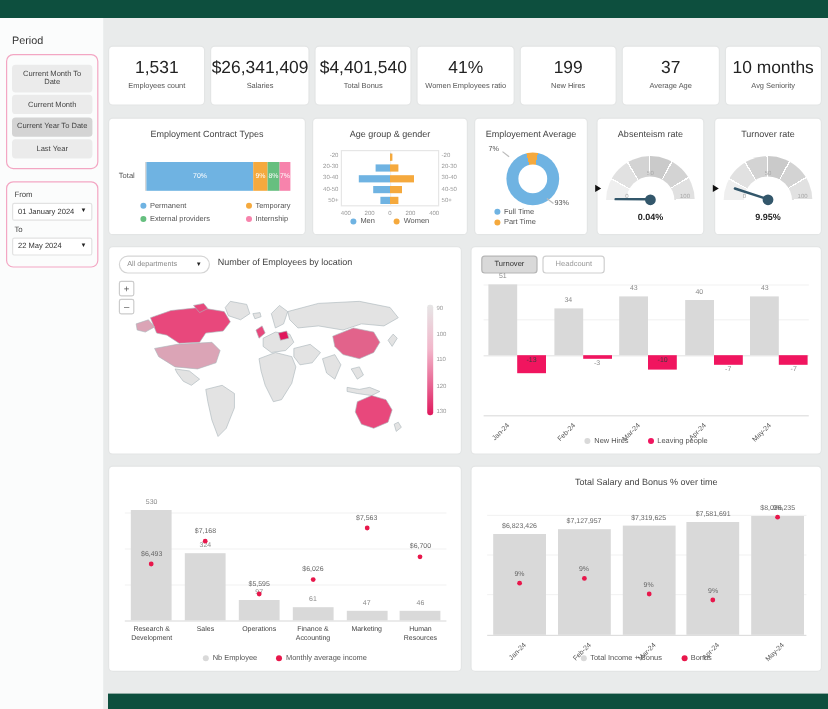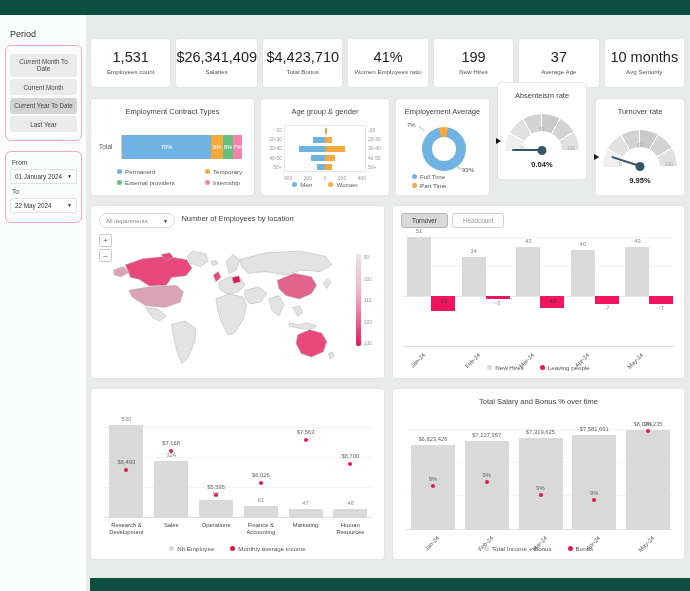--- a/index.html
+++ b/index.html
@@ -118,21 +118,21 @@
   <div id="kpi-row">
       <div class="kpi">
         <div class="kv">1,531</div>
         <div class="kl">Employees count</div>
       </div>
       <div class="kpi">
         <div class="kv">$26,341,409</div>
         <div class="kl">Salaries</div>
       </div>
       <div class="kpi">
-        <div class="kv">$4,423,710</div>
+        <div class="kv">$4,401,540</div>
         <div class="kl">Total Bonus</div>
       </div>
       <div class="kpi">
         <div class="kv">41%</div>
         <div class="kl">Women Employees ratio</div>
       </div>
       <div class="kpi">
         <div class="kv">199</div>
         <div class="kl">New Hires</div>
       </div>
@@ -248,21 +248,21 @@
           <span class="ldot" style="background: rgb(111, 179, 226);"></span>
           <span class="llab">Full Time</span>
         </span>
         <span class="li">
           <span class="ldot" style="background: rgb(245, 169, 61);"></span>
           <span class="llab">Part Time</span>
         </span>
       </div>
   </section>
 
-  <section class="card" style="left:497px;top:82px;width:90px;height:98px" id="gauge0">
+  <section class="card" style="left:497px;top:98px;width:90px;height:98px" id="gauge0">
       <div class="ctitle">Absenteism rate</div>
       <div class="gwrap">
         <div class="garc" style="background: conic-gradient(from 270deg at 50% 100%, rgb(239, 239, 239) 0deg, rgb(239, 239, 239) 28deg, rgb(255, 255, 255) 28deg, rgb(255, 255, 255) 30deg, rgb(225, 225, 225) 30deg, rgb(225, 225, 225) 58deg, rgb(255, 255, 255) 58deg, rgb(255, 255, 255) 60deg, rgb(211, 211, 211) 60deg, rgb(211, 211, 211) 88deg, rgb(255, 255, 255) 88deg, rgb(255, 255, 255) 90deg, rgb(202, 202, 202) 90deg, rgb(202, 202, 202) 118deg, rgb(255, 255, 255) 118deg, rgb(255, 255, 255) 120deg, rgb(211, 211, 211) 120deg, rgb(211, 211, 211) 148deg, rgb(255, 255, 255) 148deg, rgb(255, 255, 255) 150deg, rgb(225, 225, 225) 150deg, rgb(225, 225, 225) 178deg, rgb(255, 255, 255) 178deg, rgb(255, 255, 255) 180deg);"></div>
         <div class="ghole"></div>
         <span class="gtick g50">50</span>
         <span class="gtick g0">0</span>
         <span class="gtick g100">100</span>
         <div class="gneedle" style="transform: rotate(180.072deg);"></div>
         <div class="gpivot"></div>
         <div class="gmarker"></div>

